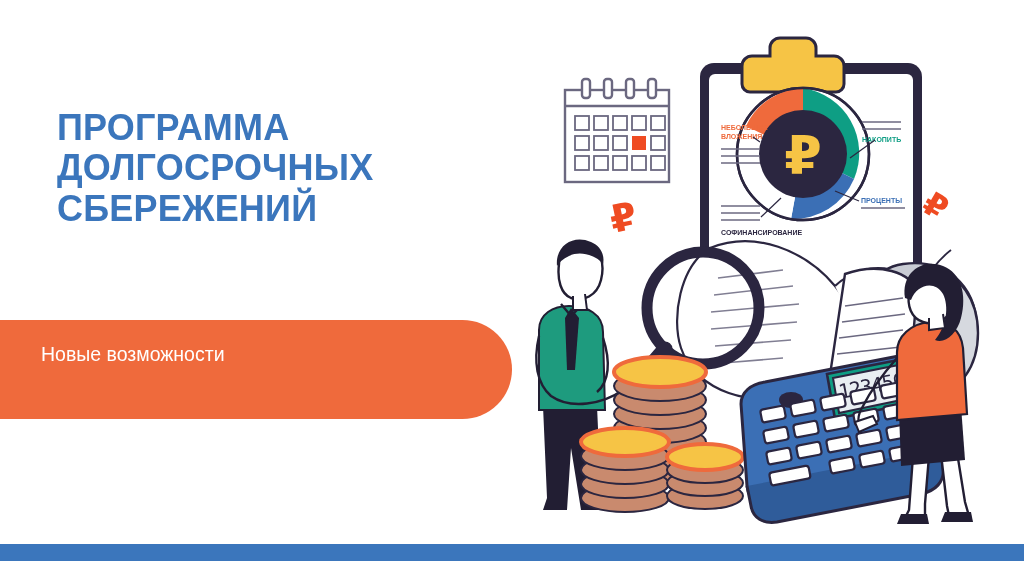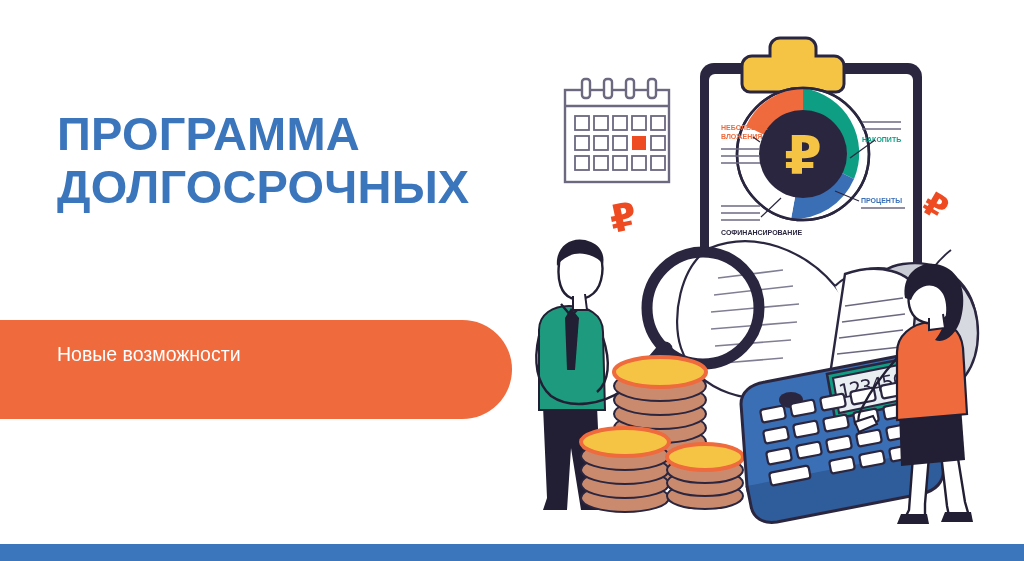--- a/index.html
+++ b/index.html
@@ -6,32 +6,32 @@
   body{
     width:1024px;height:561px;
     font-family:"Liberation Sans","DejaVu Sans",sans-serif;
     overflow:hidden;position:relative;
   }
   #poster{position:absolute;inset:0;background:#fff;overflow:hidden;}
 
   
   .headline{
     position:absolute;left:57px;top:108px;width:520px;
-    color:#3B76BC;font-weight:bold;font-size:47px;line-height:1.12;
+    color:#3B76BC;font-weight:bold;font-size:36px;line-height:1.12;
     letter-spacing:0.2px;text-transform:uppercase;
   }
   .headline div{white-space:nowrap;}
 
   
   .banner{
     position:absolute;left:0;top:320px;width:512px;height:99px;
     background:#EF6A3C;border-radius:0 52px 52px 0;
   }
   .banner-text{
-    position:absolute;left:57px;top:340px;width:430px;
+    position:absolute;left:41px;top:340px;width:430px;
     color:#ffffff;font-size:19.5px;line-height:1.45;font-weight:400;
   }
   .banner-text div{white-space:nowrap;}
 
   
   .bottom-bar{
     position:absolute;left:0;bottom:0;width:1024px;height:17px;background:#3B76BC;
   }
 
   
@@ -40,20 +40,21 @@
   .lbl{font-family:"Liberation Sans",sans-serif;font-weight:bold;}
 </style>
 </head>
 <body>
 
 <div id="poster">
 
   <div class="headline">
     <div>ПРОГРАММА</div>
     <div>ДОЛГОСРОЧНЫХ</div>
+    <div>СБЕРЕЖЕНИЙ</div>
   </div>
 
   <div class="banner"></div>
   <div class="banner-text">
     <div>Новые возможности</div>
   </div>
 
   <div class="bottom-bar"></div>
 
   <div class="illustration">

